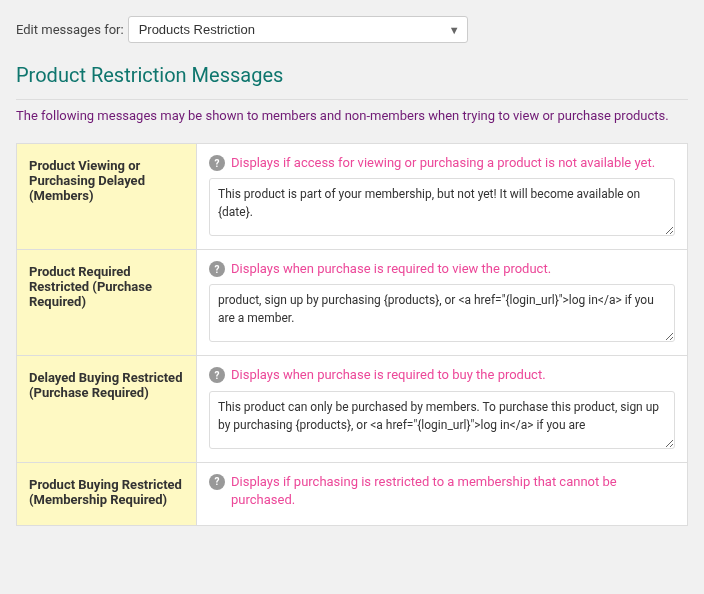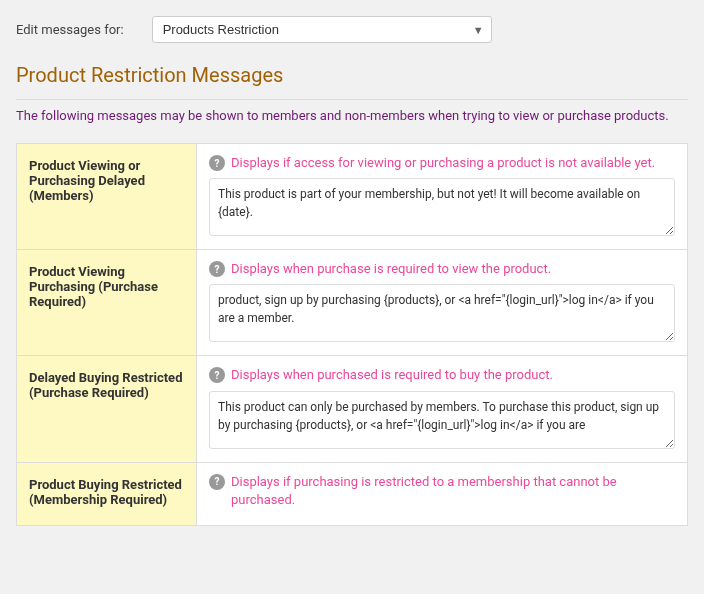--- a/index.html
+++ b/index.html
@@ -11,21 +11,21 @@
       padding: 16px;
       width: 704px;
       min-height: 594px;
     }
     .page-wrapper {
       background: #f1f1f1;
     }
     .edit-messages-row {
       display: flex;
       align-items: center;
-      gap: 28px;
+      gap: 4px;
       margin-bottom: 20px;
     }
     .edit-messages-label {
       font-size: 13px;
       color: #444;
       white-space: nowrap;
     }
     .dropdown-wrapper {
       position: relative;
       display: inline-block;
@@ -47,21 +47,21 @@
       right: 8px;
       top: 50%;
       transform: translateY(-50%);
       pointer-events: none;
       color: #666;
       font-size: 11px;
     }
     .section-title {
       font-size: 20px;
       font-weight: 400;
-      color: #a16207;
+      color: #0f766e;
       margin-bottom: 8px;
       border-bottom: 1px solid #ddd;
       padding-bottom: 12px;
     }
     .section-desc {
       font-size: 13px;
       color: #701a75;
       margin-bottom: 20px;
     }
     .messages-table {
@@ -150,31 +150,31 @@
   <table class="messages-table">
     <tbody id="messages-tbody">
     <tr>
           <td class="label-cell">Product Viewing or Purchasing Delayed (Members)</td>
           <td class="content-cell"><div class="help-row">
               <span class="help-icon">?</span>
               <span class="field-desc">Displays if access for viewing or purchasing a product is not available yet.</span>
             </div><textarea class="message-textarea" style="">This product is part of your membership, but not yet! It will become available on {date}.</textarea></td>
         </tr>
         <tr>
-          <td class="label-cell">Product Viewing Purchasing (Purchase Required)</td>
+          <td class="label-cell">Product Required Restricted (Purchase Required)</td>
           <td class="content-cell"><div class="help-row">
               <span class="help-icon">?</span>
               <span class="field-desc">Displays when purchase is required to view the product.</span>
             </div><textarea class="message-textarea" style="">product, sign up by purchasing {products}, or &lt;a href="{login_url}"&gt;log in&lt;/a&gt; if you are a member.</textarea></td>
         </tr>
         <tr>
           <td class="label-cell">Delayed Buying Restricted (Purchase Required)</td>
           <td class="content-cell"><div class="help-row">
               <span class="help-icon">?</span>
-              <span class="field-desc">Displays when purchased is required to buy the product.</span>
+              <span class="field-desc">Displays when purchase is required to buy the product.</span>
             </div><textarea class="message-textarea" style="">This product can only be purchased by members. To purchase this product, sign up by purchasing {products}, or &lt;a href="{login_url}"&gt;log in&lt;/a&gt; if you are</textarea></td>
         </tr>
         <tr>
           <td class="label-cell">Product Buying Restricted (Membership Required)</td>
           <td class="content-cell">
             <div class="help-row">
               <span class="help-icon">?</span>
               <span class="field-desc">Displays if purchasing is restricted to a membership that cannot be purchased.</span>
             </div>
           </td>

